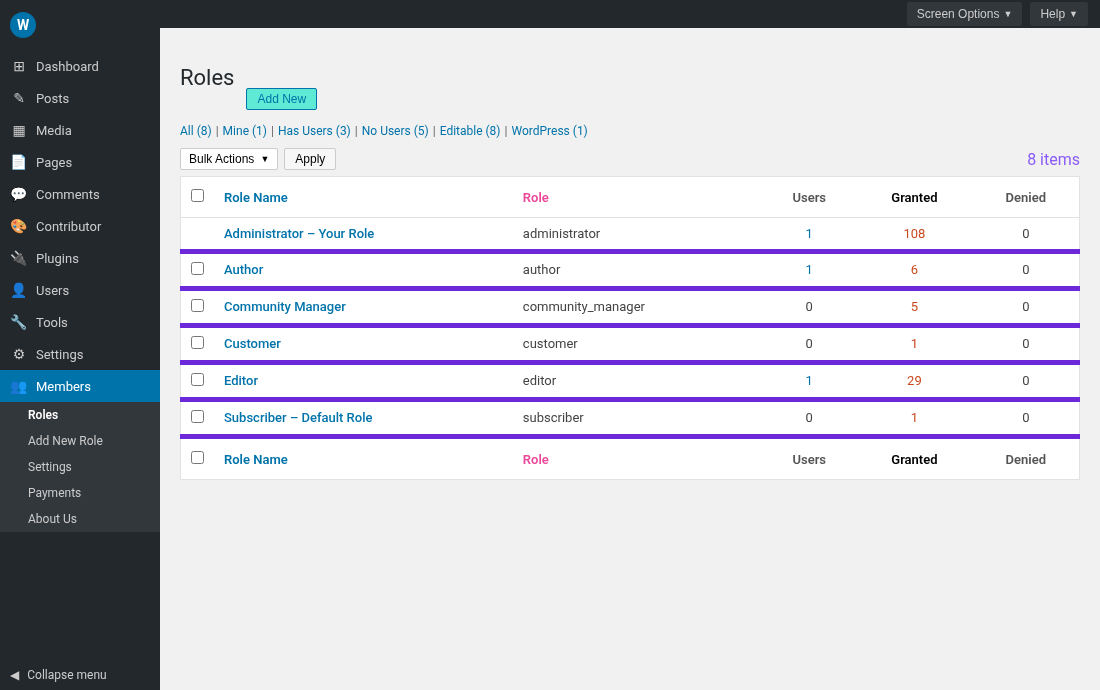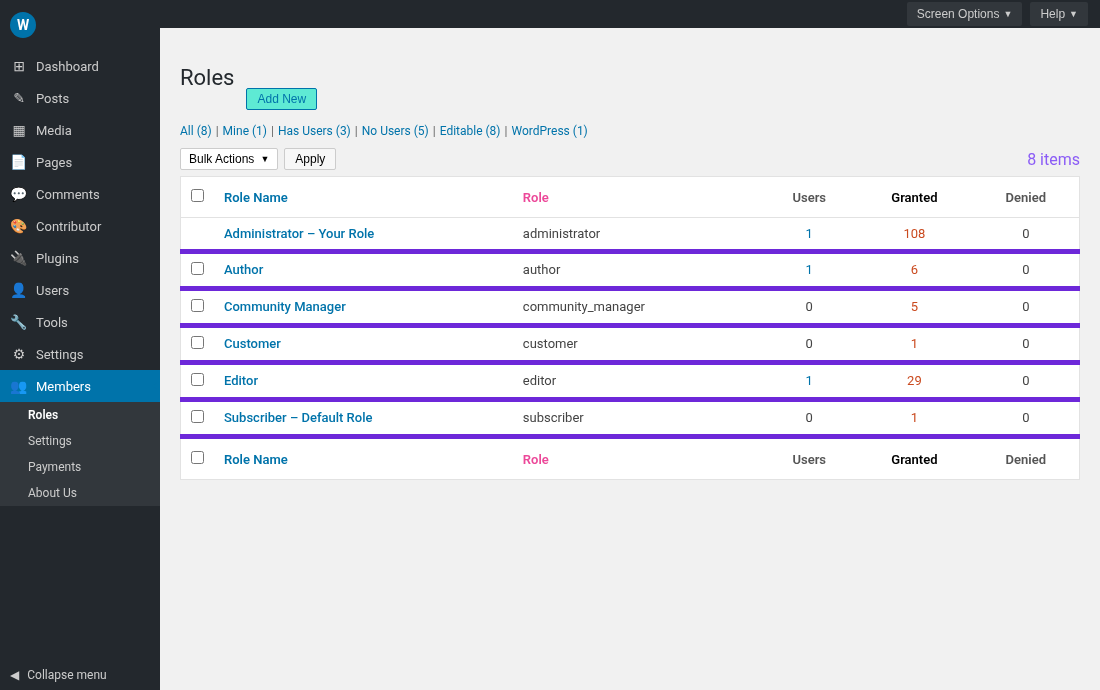--- a/index.html
+++ b/index.html
@@ -261,20 +261,21 @@
     <span>Settings</span>
   </div>
   <div class="sidebar-item active" style="position:relative;">
     <span class="icon">👥</span>
     <span>Members</span>
     <div class="sidebar-arrow"></div>
   </div>
 
   <div class="sidebar-submenu">
     <span class="sidebar-submenu-item active">Roles</span>
+    <span class="sidebar-submenu-item">Add New Role</span>
     <span class="sidebar-submenu-item">Settings</span>
     <span class="sidebar-submenu-item">Payments</span>
     <span class="sidebar-submenu-item">About Us</span>
   </div>
 
   <div class="sidebar-collapse">
     <span>◀</span>
     <span>Collapse menu</span>
   </div>
 </div>

